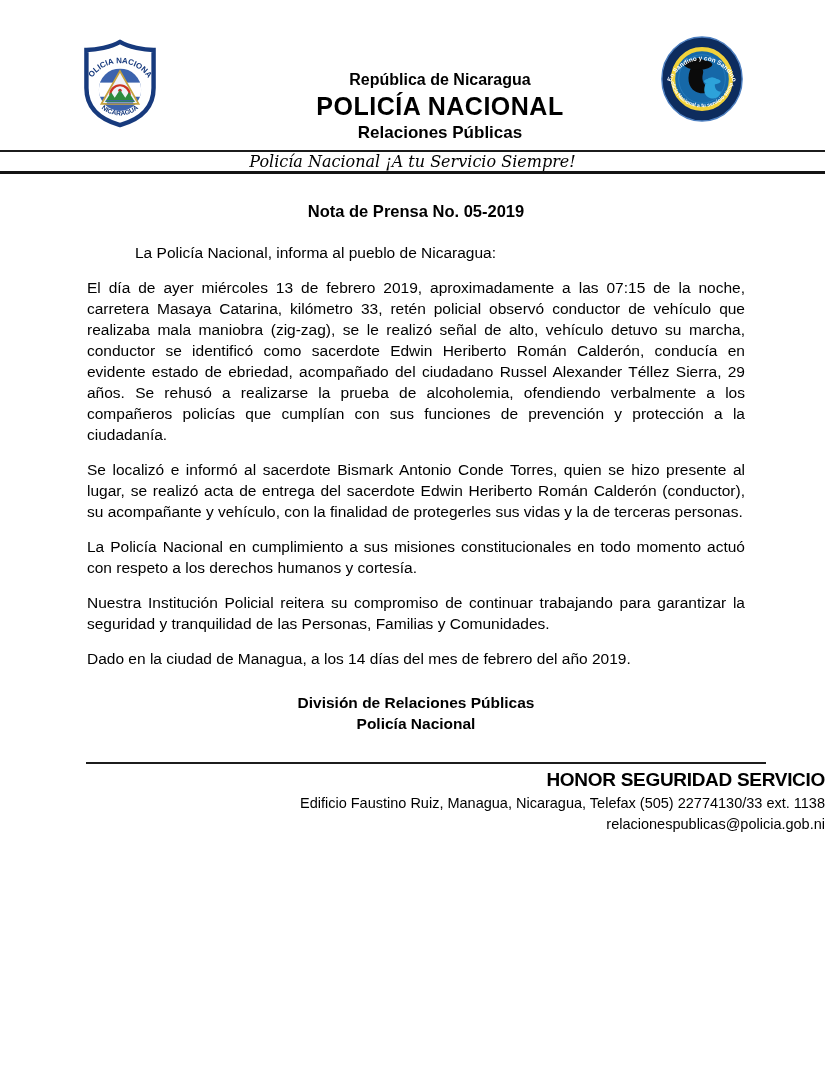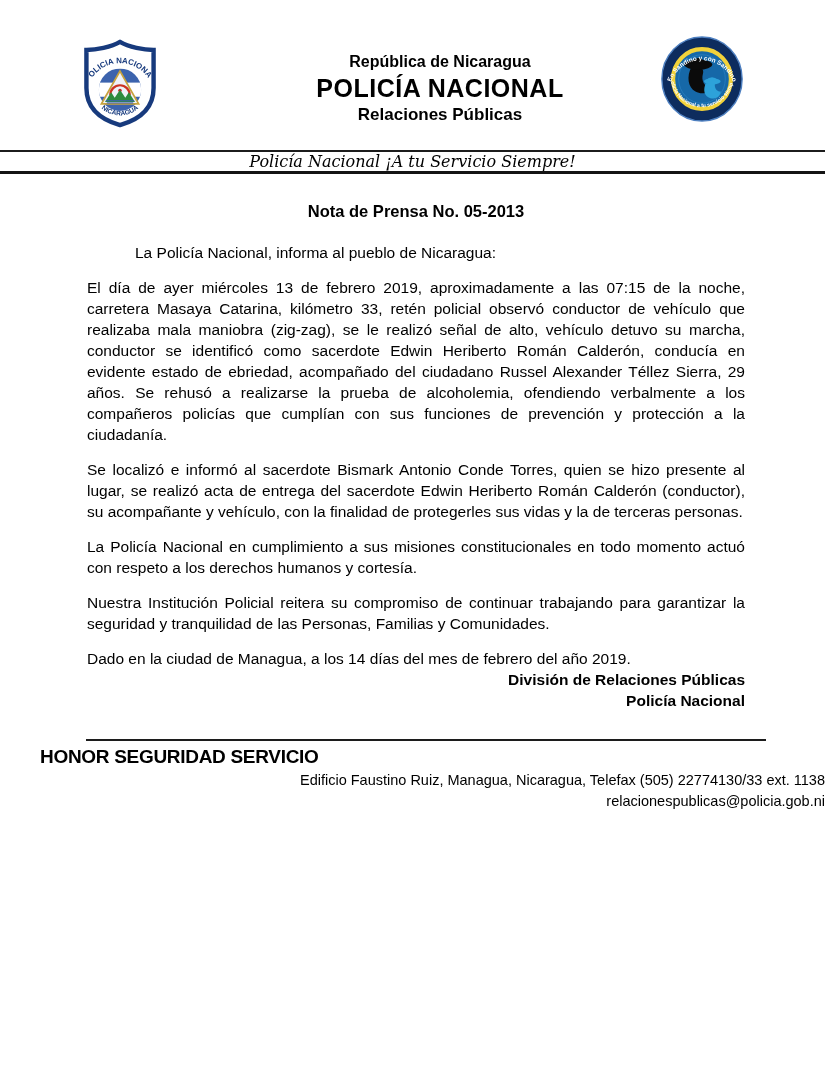--- a/index.html
+++ b/index.html
@@ -4,38 +4,38 @@
 <style>
   html,body{margin:0;padding:0;}
   body{
     width:825px;height:1067px;background:#ffffff;color:#000;
     font-family:"Liberation Sans", sans-serif;
     overflow:hidden;position:relative;
   }
   .letterhead{position:relative;height:150px;}
   .badge-left{position:absolute;left:82px;top:39px;}
   .badge-right{position:absolute;left:660px;top:33px;}
-  .head-center{position:absolute;left:55px;right:0;top:52px;text-align:center;}
+  .head-center{position:absolute;left:55px;right:0;top:70px;text-align:center;}
   .country{font-size:16px;line-height:19px;font-weight:bold;}
   .institution{font-size:25px;line-height:29px;font-weight:bold;margin-top:3px;letter-spacing:0.5px;}
   .department{font-size:17px;line-height:20px;font-weight:bold;margin-top:2px;}
   .rule-thin{height:2px;background:#1c1c1c;}
   .rule-thick{height:3px;background:#141414;}
   .motto{
     text-align:center;font-family:"DejaVu Serif", serif;font-style:italic;
     font-size:16px;line-height:19px;padding:0;
   }
   .content{margin:0 80px 0 87px;}
   .doc-title{text-align:center;font-size:16.5px;line-height:19px;font-weight:bold;margin:28px 0 0;}
   p.body-par{font-size:15.5px;line-height:21px;text-align:justify;margin:14px 0 0;}
   p.body-par.first{margin-top:21px;margin-left:48px;}
-  .signature{ text-align:right;font-weight:bold;font-size:15.5px;line-height:21px;}
+  .signature{ text-align:center;font-weight:bold;font-size:15.5px;line-height:21px;margin-top:23px;}
   .doc-footer{margin-top:28px;}
   .footer-rule{height:1.5px;background:#1c1c1c;margin:0 59px 0 86px;}
-  .slogan{text-align:left;font-weight:bold;font-size:19px;line-height:22px;margin-top:5px;letter-spacing:-0.3px;padding-left:40px;}
+  .slogan{text-align:right;font-weight:bold;font-size:19px;line-height:22px;margin-top:5px;letter-spacing:-0.3px;}
   .address{text-align:right;font-size:14.5px;line-height:18px;margin-top:3px;}
   .email{text-align:right;font-size:14.5px;line-height:18px;margin-top:3px;}
 </style>
 </head>
 <body>
 
 <header class="letterhead">
 
   <svg class="badge-left" width="76" height="89" viewBox="0 0 86 100">
     <defs>
@@ -97,21 +97,21 @@
       <textPath href="#emBot" startOffset="50%" text-anchor="middle">“Policía Nacional a tu servicio siempre”</textPath>
     </text>
   </svg>
 </header>
 
 <div class="rule-thin"></div>
 <div class="motto">Policía Nacional ¡A tu Servicio Siempre!</div>
 <div class="rule-thick"></div>
 
 <main class="content">
-  <h1 class="doc-title">Nota de Prensa No. 05-2013</h1>
+  <h1 class="doc-title">Nota de Prensa No. 05-2019</h1>
 
   <p class="body-par first">La Policía Nacional, informa al pueblo de Nicaragua:</p>
   <p class="body-par">El día de ayer miércoles 13 de febrero 2019, aproximadamente a las 07:15 de la noche, carretera Masaya Catarina, kilómetro 33, retén policial observó conductor de vehículo que realizaba mala maniobra (zig-zag), se le realizó señal de alto, vehículo detuvo su marcha, conductor se identificó como sacerdote Edwin Heriberto Román Calderón, conducía en evidente estado de ebriedad, acompañado del ciudadano Russel Alexander Téllez Sierra, 29 años. Se rehusó a realizarse la prueba de alcoholemia, ofendiendo verbalmente a los compañeros policías que cumplían con sus funciones de prevención y protección a la ciudadanía.</p>
   <p class="body-par">Se localizó e informó al sacerdote Bismark Antonio Conde Torres, quien se hizo presente al lugar, se realizó acta de entrega del sacerdote Edwin Heriberto Román Calderón (conductor), su acompañante y vehículo, con la finalidad de protegerles sus vidas y la de terceras personas.</p>
   <p class="body-par">La Policía Nacional en cumplimiento a sus misiones constitucionales en todo momento actuó con respeto a los derechos humanos y cortesía.</p>
   <p class="body-par">Nuestra Institución Policial reitera su compromiso de continuar trabajando para garantizar la seguridad y tranquilidad de las Personas, Familias y Comunidades.</p>
   <p class="body-par">Dado en la ciudad de Managua, a los 14 días del mes de febrero del año 2019.</p>
 
   <div class="signature">
     <div>División de Relaciones Públicas</div>

